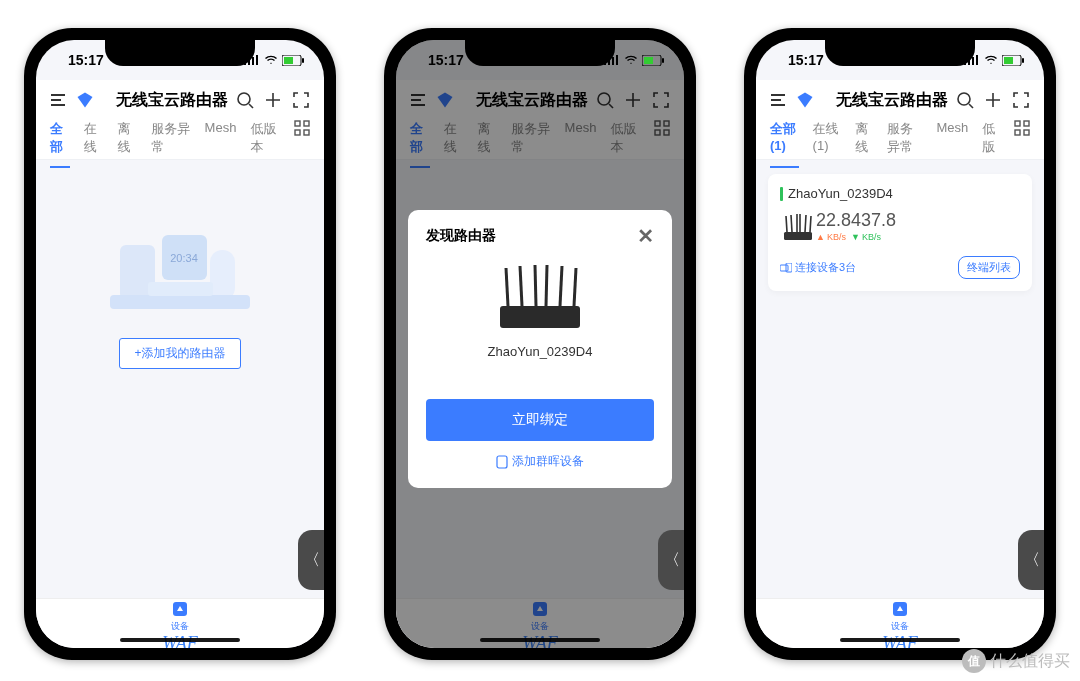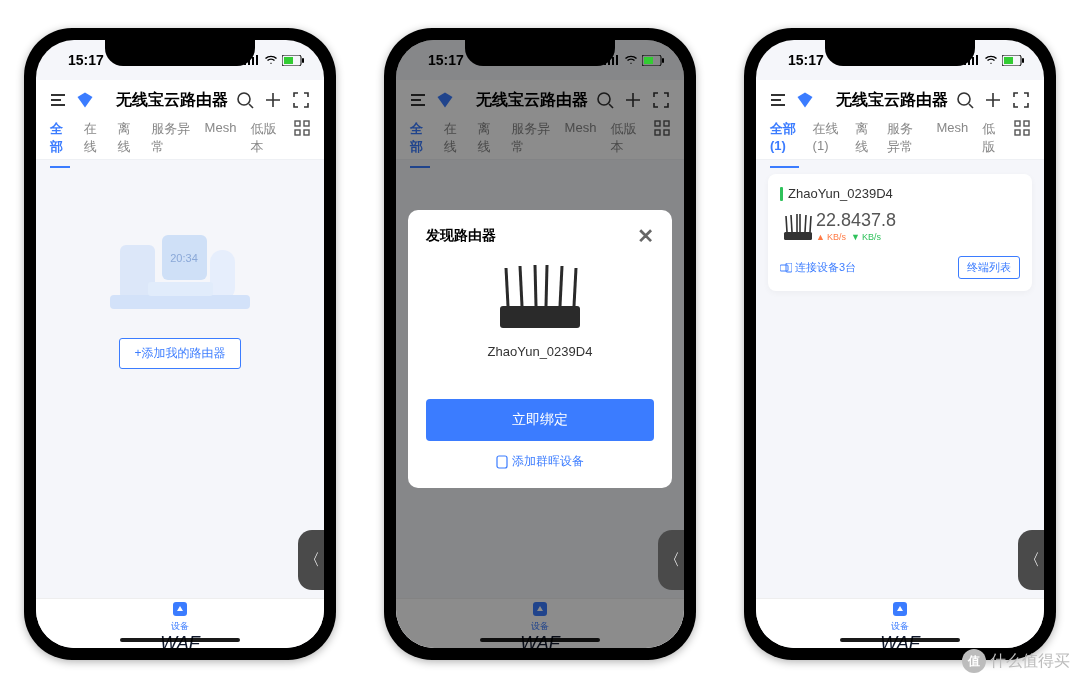--- a/index.html
+++ b/index.html
@@ -67,21 +67,21 @@
   .content { position:absolute; top:120px; bottom:50px; left:0; right:0; overflow:hidden;}
   
   .bottom {
     position:absolute; bottom:0; left:0; right:0; height:50px;
     background:#fff; display:flex; justify-content:space-around; align-items:center;
     font-size:9px; color:#999; border-top:1px solid #eee;flex-direction:column;
   }
   .bitem{display:flex;flex-direction:column;align-items:center;gap:1px;}
   .bitem.active{color:#3b7cff;}
   .bitem .bi{width:20px;height:20px;display:flex;align-items:center;justify-content:center;}
-  .bitem.waf{font-family:Liberation Sans, sans-serif;font-style:italic;font-size:18px;color:#0f172a;}
+  .bitem.waf{font-family:Liberation Serif, serif;font-style:italic;font-size:18px;color:#3b82f6;}
   
   .empty { text-align:center; padding-top:40px;}
   .empty-illus{ width:180px;height:120px;margin:0 auto 18px;position:relative;}
   .add-btn{
     display:inline-block;border:1px solid #3b7cff;color:#3b7cff;
     font-size:12px;padding:6px 14px;border-radius:3px;background:#fff;
   }
   
   .dim{position:absolute;inset:0;background:rgba(0,0,0,.45);}
   .modal{
@@ -102,21 +102,21 @@
   .dev-name{font-size:13px;color:#333;margin-bottom:10px;display:flex;align-items:center;gap:5px;}
   .green-bar{width:3px;height:14px;background:#2fc25b;border-radius:1px;}
   .stats{display:flex;align-items:flex-end;}
   .router-mini{width:36px;height:30px;position:relative;flex-shrink:0;}
   .stat{display:flex;flex-direction:column;}
   .stat .n{font-size:18px;color:#555;font-weight:500;line-height:1;}
   .stat .u{font-size:9px;display:flex;align-items:center;gap:2px;margin-top:3px;}
   .up{color:#ff7a45;} .dn{color:#2fc25b;}
   .card-foot{display:flex;justify-content:space-between;align-items:center;margin-top:14px;font-size:11px;}
   .conn{color:#3b7cff;display:flex;align-items:center;gap:3px;}
-  .term-btn{border:1px solid #3b7cff;color:#3b7cff;border-radius:3px;padding:3px 8px;font-size:11px;}
+  .term-btn{border:1px solid #3b7cff;color:#3b7cff;border-radius:8px;padding:3px 8px;font-size:11px;}
   
   .side-arrow{
     position:absolute;right:-2px;top:490px;width:28px;height:60px;
     background:#4a4a4a;border-radius:14px 0 0 14px;
     display:flex;align-items:center;justify-content:center;color:#fff;font-size:16px;
     z-index:30;
   }
   
   .wm{
     position:absolute;right:10px;bottom:8px;

